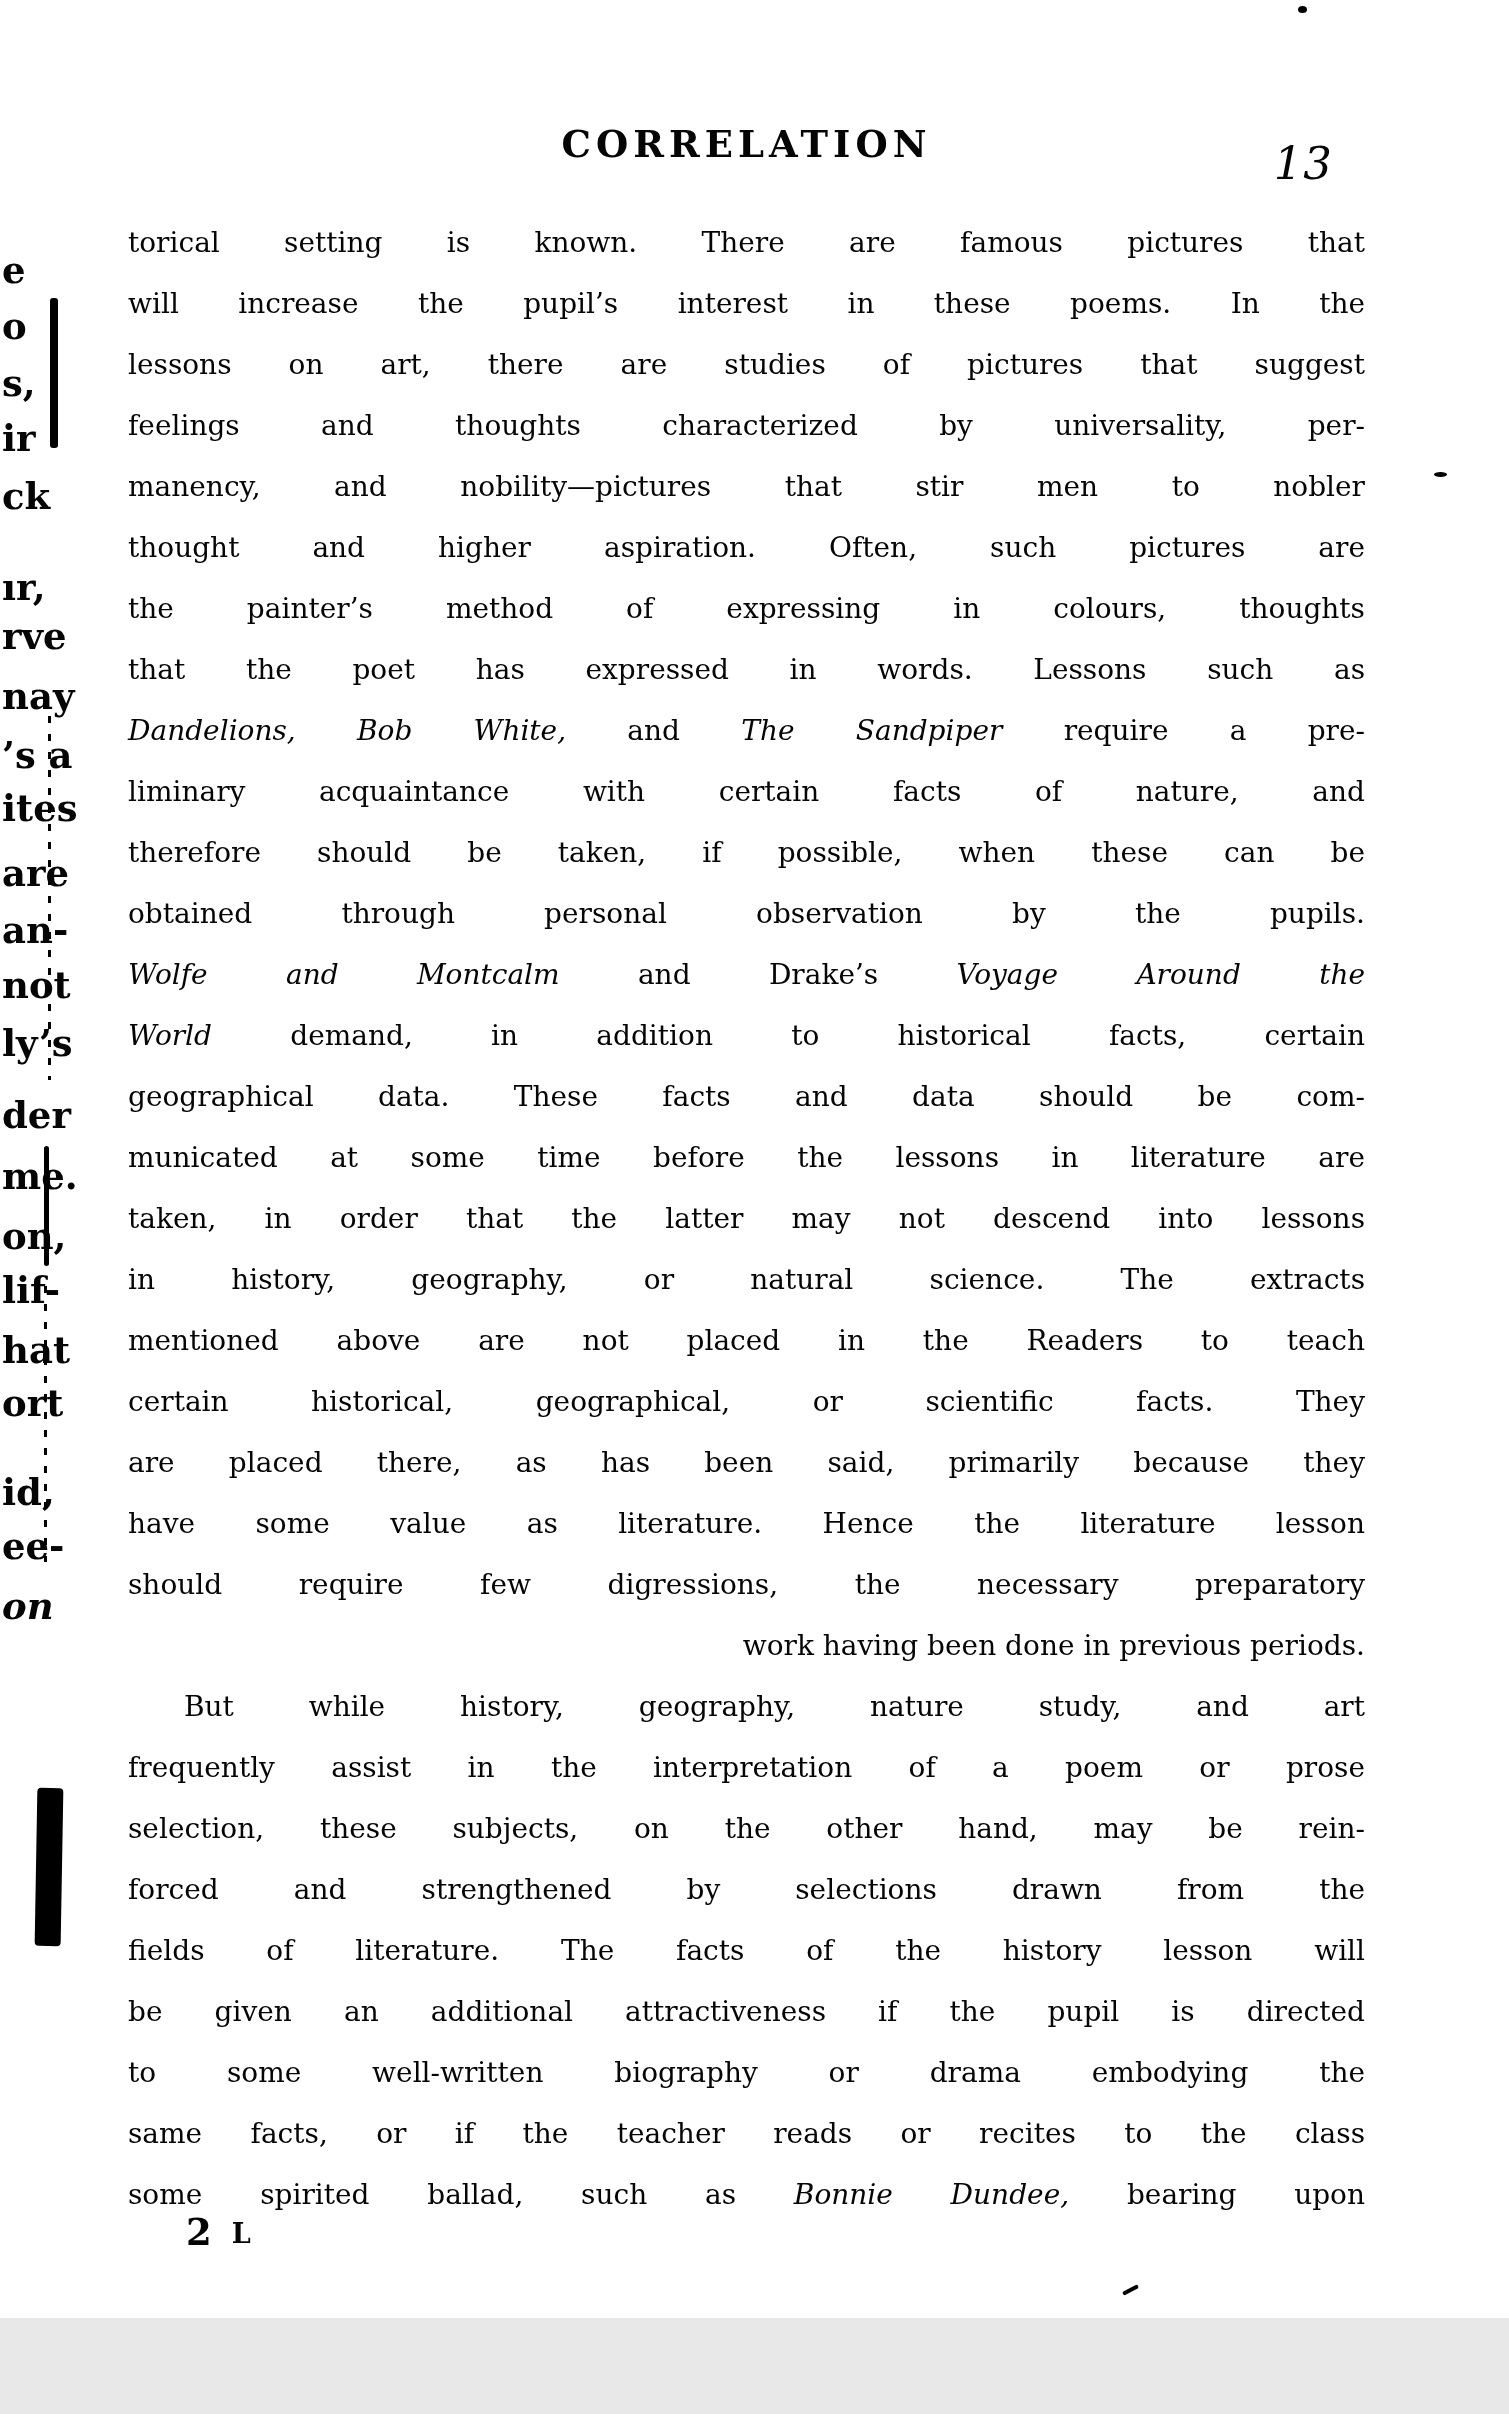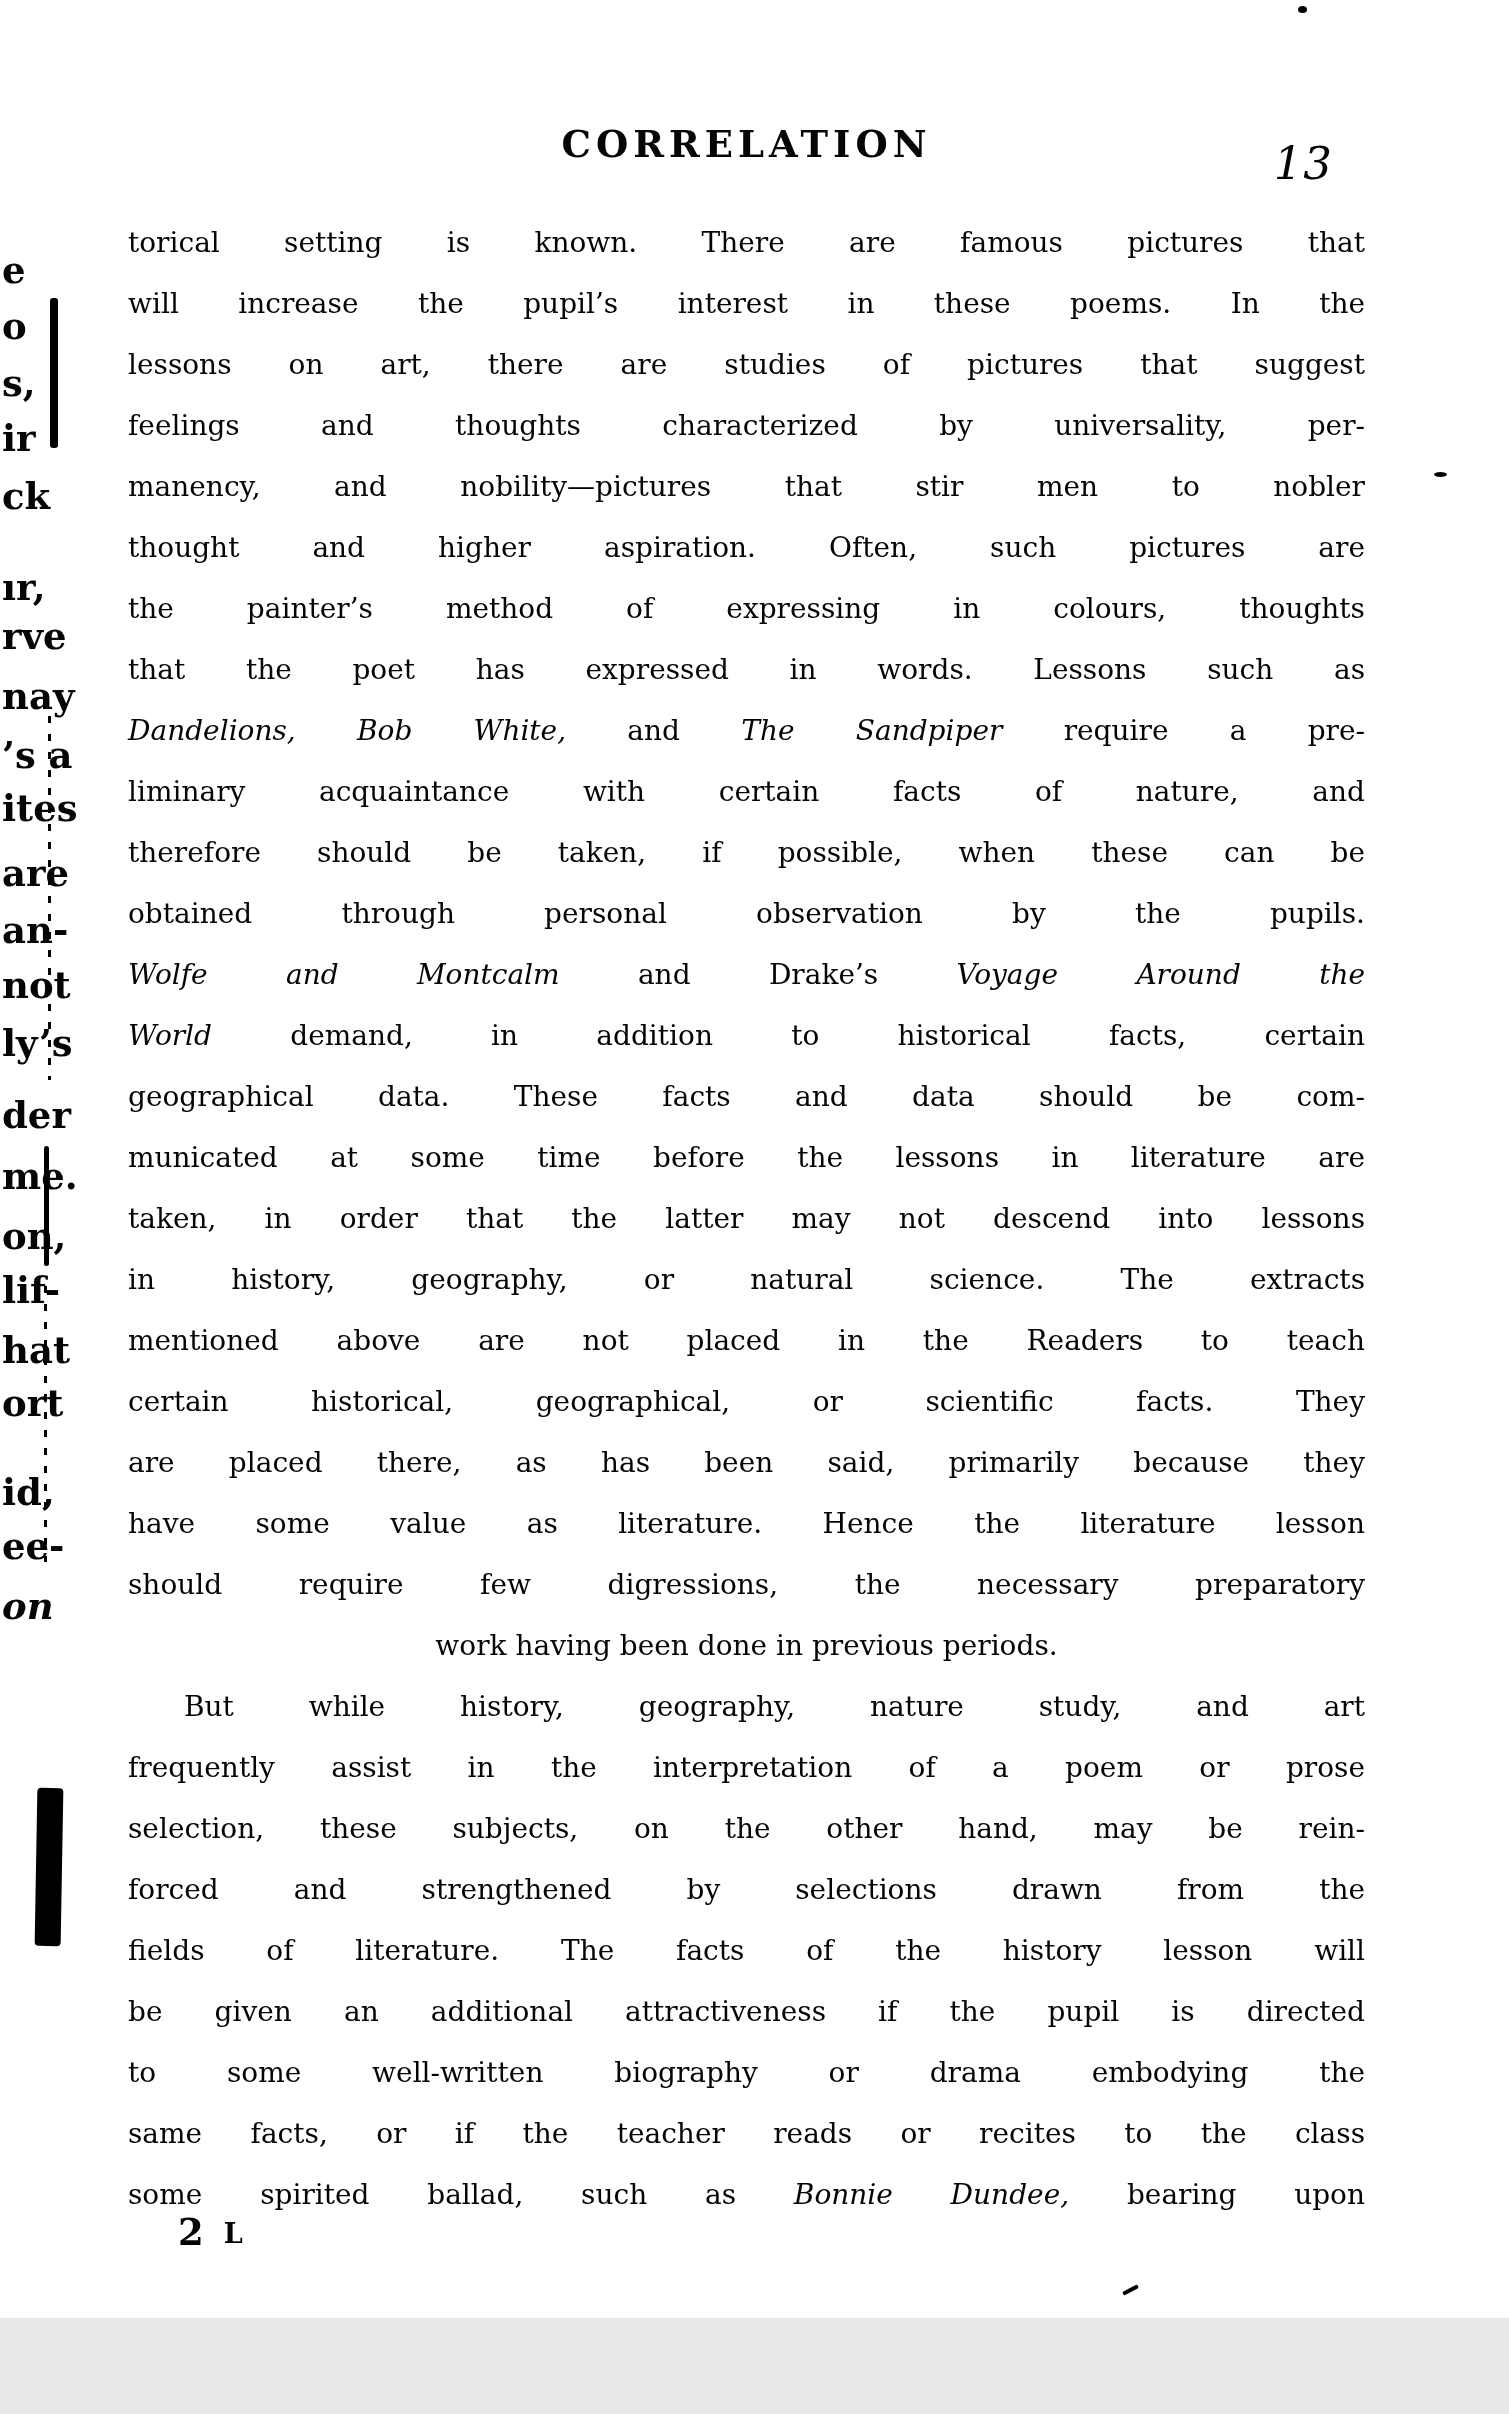--- a/index.html
+++ b/index.html
@@ -17,39 +17,39 @@
     font-size:37px;font-weight:bold;letter-spacing:5px;
   }
   .page-number{
     position:absolute;right:32px;top:15px;
     font-size:45px;font-weight:normal;font-style:italic;letter-spacing:1px;
   }
   .body-text{
     position:absolute;left:128px;top:212px;width:1237px;
     font-size:28px;line-height:61px;
   }
-  .line{white-space:nowrap;text-align:center;}
+  .line{white-space:nowrap;text-align:right;}
   .line.j{white-space:normal;text-align:justify;text-align-last:justify;}
   .line.ind{text-indent:56px;}
   .it{font-style:italic;}
   .margin-fragments{position:absolute;left:0;top:0;width:120px;height:100%;}
   .frag{
     position:absolute;left:2px;
     font-size:37px;font-weight:bold;line-height:40px;
     letter-spacing:0px;white-space:nowrap;
   }
   .frag.it{font-style:italic;}
   .page-marks{position:absolute;left:0;top:0;width:100%;height:100%;}
   .mark{position:absolute;}
   .mark.solid{background:#000;border-radius:3px;}
   .mark.bar{background:#000;border-radius:4px;transform:rotate(1deg);}
   .mark.dotted{background-image:repeating-linear-gradient(to bottom,#000 0 7px,transparent 7px 18px);}
   .mark.speck{background:#000;border-radius:50%;}
   .mark.speck-tilt{background:#000;border-radius:2px;transform:rotate(-28deg);}
-  .footer-sig{position:absolute;left:178px;top:2210px;font-weight:bold;}
+  .footer-sig{position:absolute;left:186px;top:2210px;font-weight:bold;}
   .sig-num{font-size:37px;}
   .sig-letter{font-size:27px;margin-left:20px;vertical-align:2px;}
 </style>
 </head>
 <body>
 
 <div class="page">
 
   <div class="header-row">
     <span class="running-title">CORRELATION</span>

